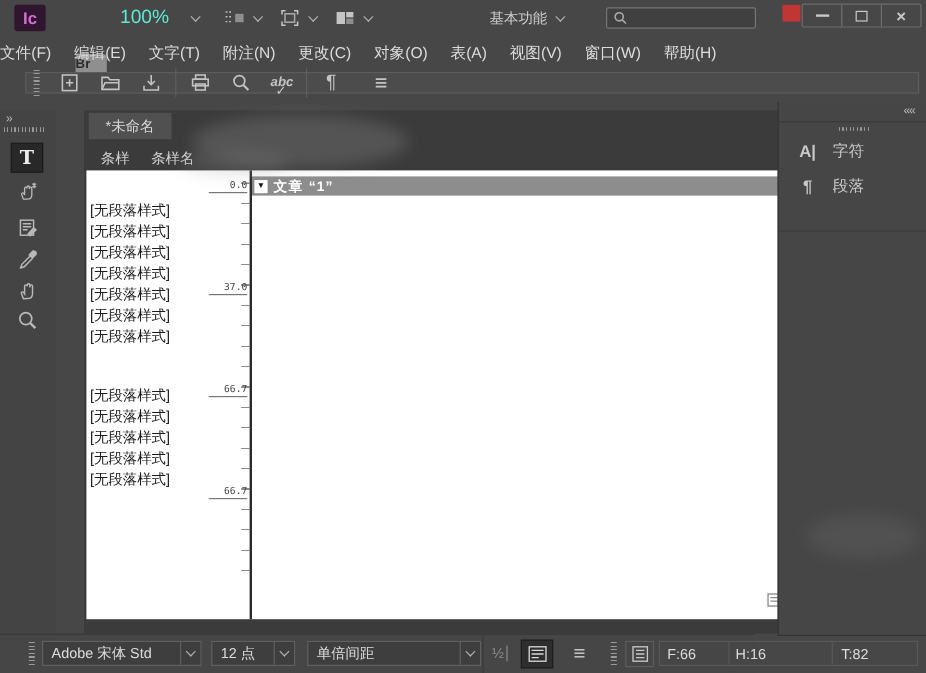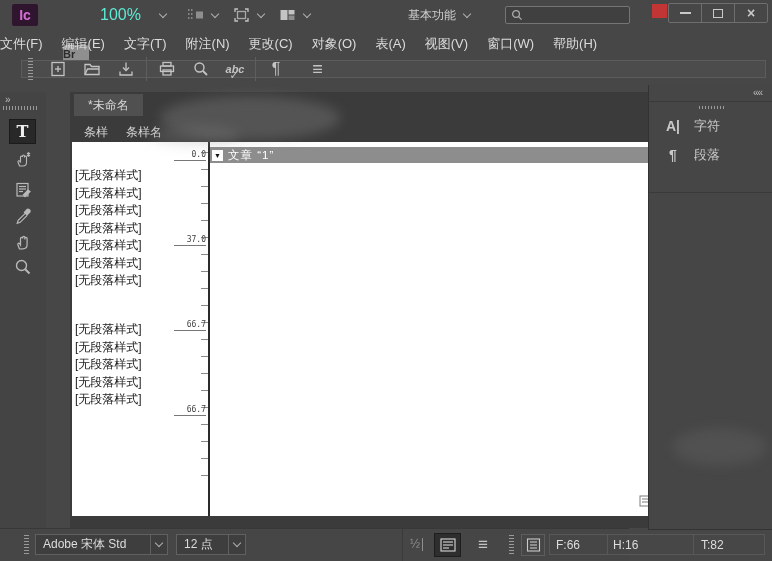--- a/index.html
+++ b/index.html
@@ -70,21 +70,21 @@
   .g2{ position:absolute; left:0; top:179px; }
   .ruler-col{ position:absolute; left:102px; top:0; width:34px; height:374px; }
   .ruler-num{ position:absolute; right:2px; width:32px; text-align:right; font-size:8px; color:#444;
               border-bottom:1px solid #777; padding-bottom:1px; font-family:"DejaVu Sans Mono","Liberation Mono",monospace;}
   .ticks{ position:absolute; right:0; top:10px; width:7px; height:332px;
           background:repeating-linear-gradient(to bottom,#8a8a8a 0 1px,transparent 1px 17px);}
   .text-col{ position:absolute; left:136px; top:0; width:452px; height:374px; border-left:2px solid #2b2b2b; }
   .story-bar{ margin:5px 8px 0 0; height:16px; background:#8d8d8d; display:flex; align-items:center;}
   .tri-box{ width:11px; height:11px; background:#fff; margin:0 5px 0 2px; display:flex; align-items:center;
             justify-content:center; font-size:7px; color:#111;}
-  .story-title{ color:#fff; font-weight:normal; font-size:11.5px; letter-spacing:1px;}
+  .story-title{ color:#fff; font-weight:bold; font-size:11.5px; letter-spacing:1px;}
   .corner-icon{ position:absolute; right:5px; bottom:4px; color:#777;}
   
   .right-panel{ position:absolute; left:648px; top:-7px; width:124px; height:445px; background:#464646;
                 border-left:1px solid #333; border-bottom:1px solid #333;}
   .collapse-chevs{ position:absolute; right:10px; top:2px; font-size:10px; color:#bbb; letter-spacing:-1px;}
   .rp-sep1{ position:absolute; left:0; top:16px; width:100%; height:1px; background:#3a3a3a;}
   .rp-grip{ position:absolute; left:50px; top:21px; width:26px; height:3px;
             background:repeating-linear-gradient(to right,#9a9a9a 0 1px,transparent 1px 3px);}
   .rp-item{ position:absolute; left:0; width:100%; height:27px; display:flex; align-items:center; padding-left:13px; gap:10px;}
   .rp-icon{ width:22px; font-size:14px; font-weight:bold; color:#c9c9c9; text-align:center;}
@@ -400,20 +400,26 @@
       <span class="sel-arrow">
           <i class="chev"></i>
         </span>
     </div>
     <div class="sel sel-size">
       <span class="sel-label">12 点</span>
       <span class="sel-arrow">
           <i class="chev"></i>
         </span>
     </div>
+    <div class="sel sel-lead">
+      <span class="sel-label">单倍间距</span>
+      <span class="sel-arrow">
+          <i class="chev"></i>
+        </span>
+    </div>
 
     <div class="sb-sep"></div>
 
     <div class="half-icon">
       <span>½</span>
       <span class="half-bar"></span>
     </div>
 
     <div class="pressed-btn">
       <svg width="16" height="14" viewBox="0 0 16 14">

